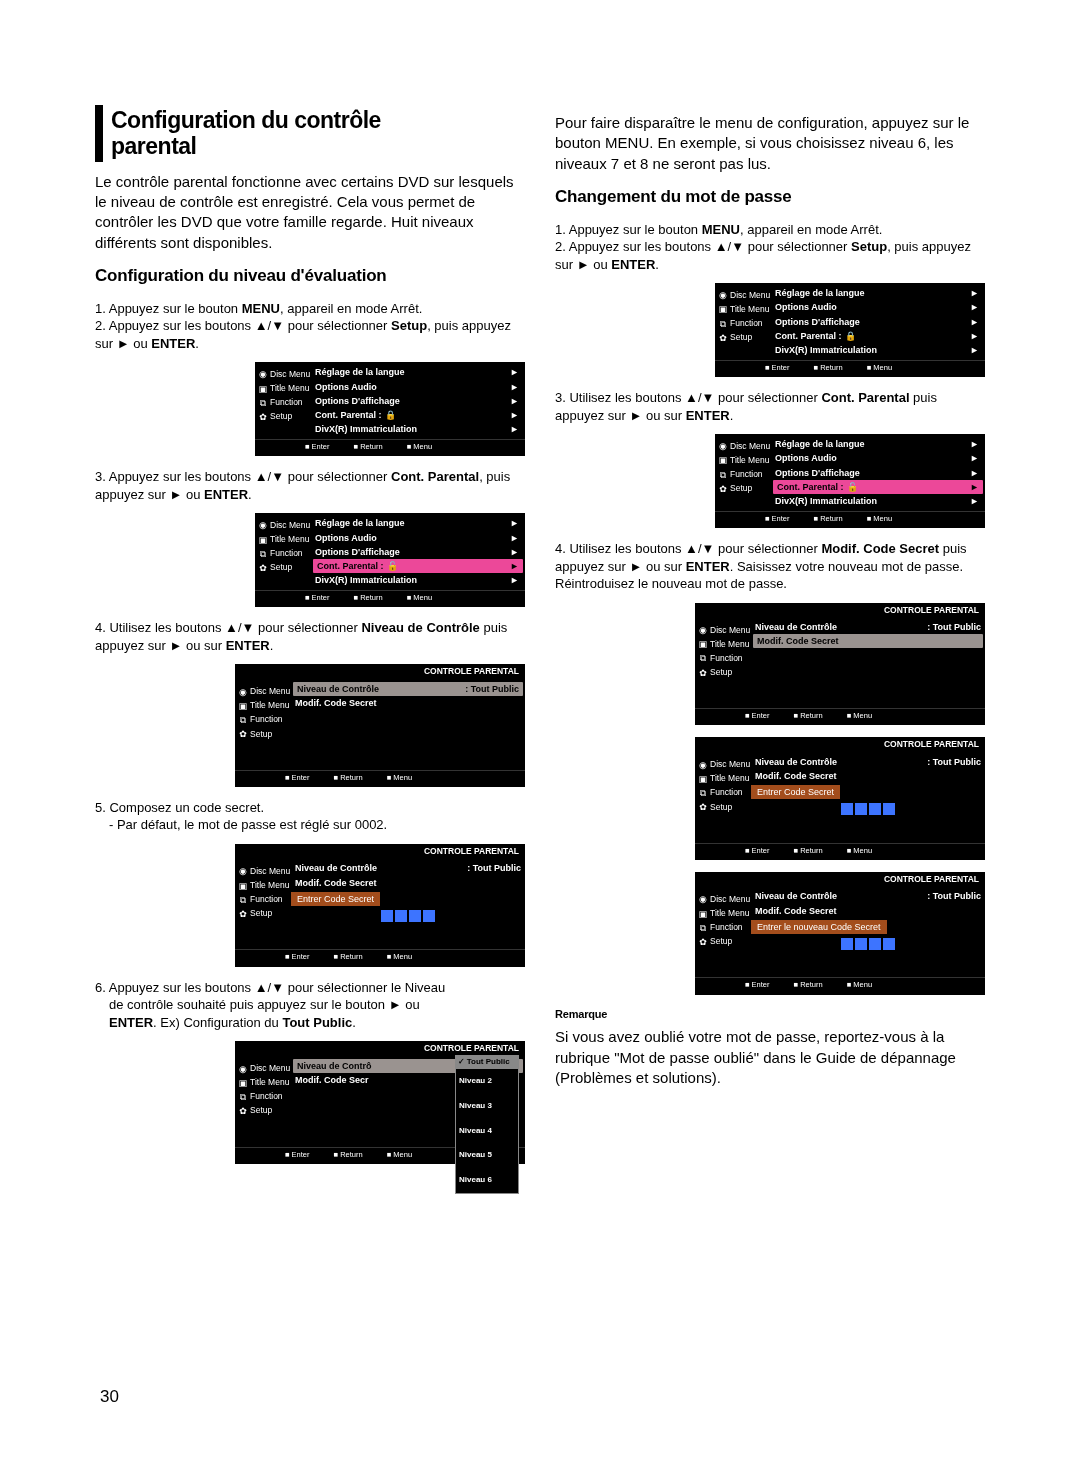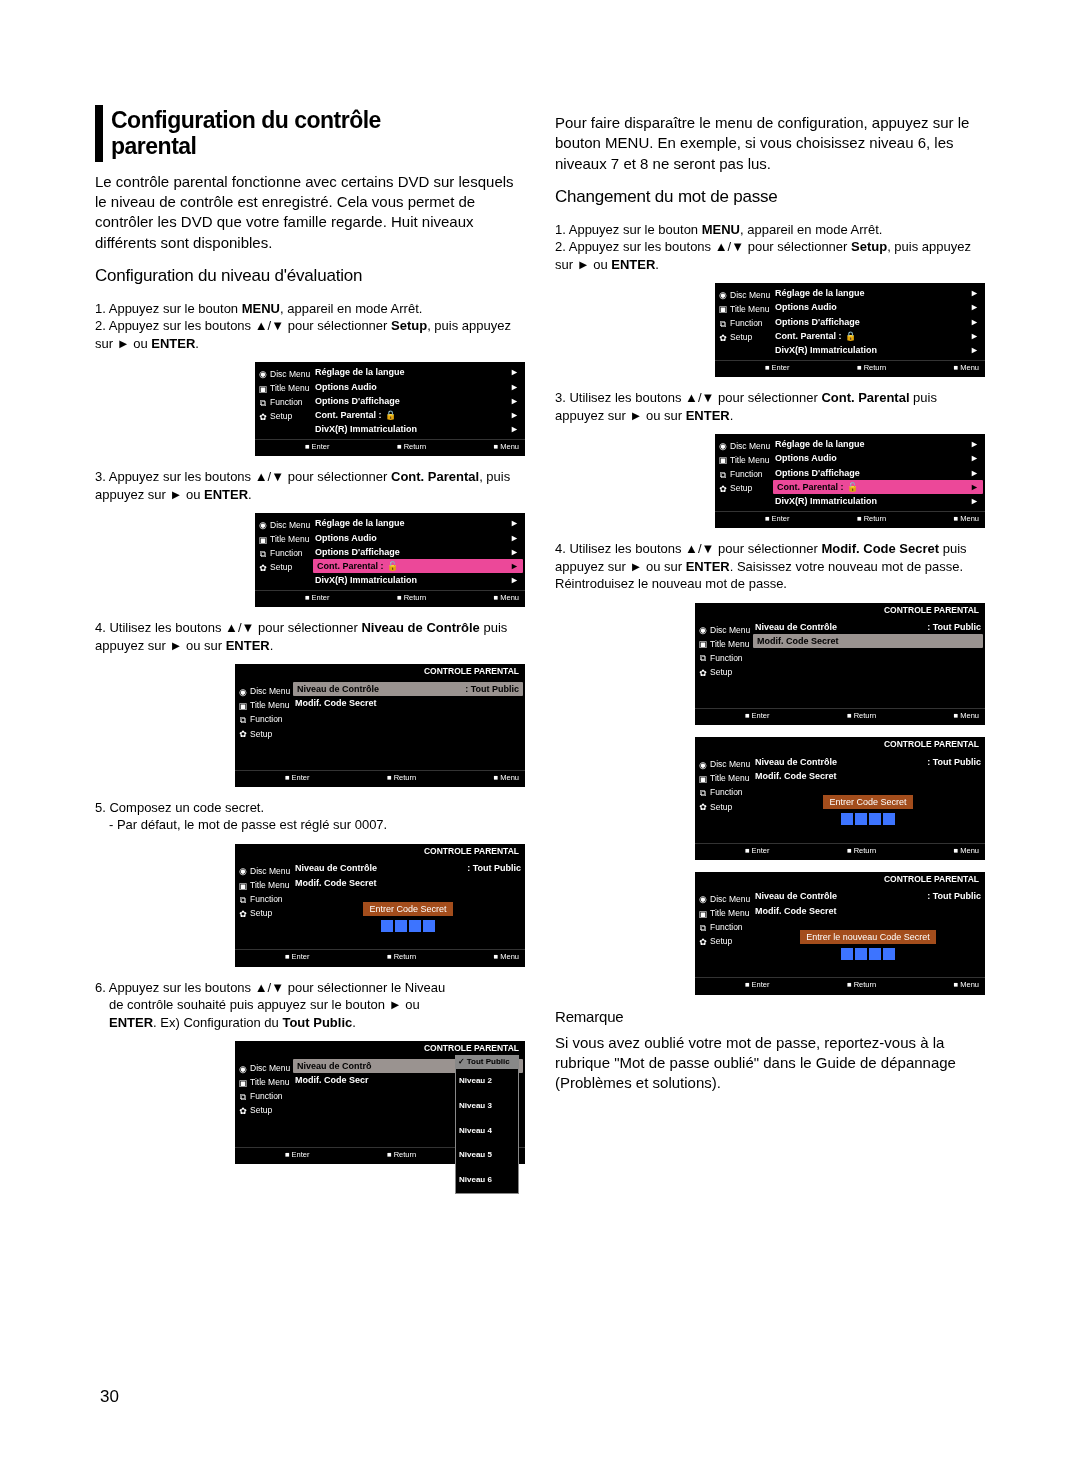--- a/index.html
+++ b/index.html
@@ -18,21 +18,21 @@
   .col { flex: 1 1 50%; }
   h1.sec {
     margin: 0 0 10px 0;
     font-size: 23px; font-weight: 800;
     letter-spacing: -.5px;
     border-left: 8px solid #000;
     padding: 2px 0 2px 8px;
     line-height: 1.15;
   }
   .sub {
-    font-size: 17px; font-weight: 400;
+    font-size: 17px; font-weight: 700;
     margin: 12px 0 6px 0;
     letter-spacing: -.2px;
   }
   p.intro { margin: 4px 0 4px 0; font-size: 15px; }
   .steps { font-size: 13px; margin: 12px 0 0 0; }
   .menu-block, .panel-block {
     margin: 10px 0 12px auto;
     background: #000;
     color: #fff;
     font-size: 10px;
@@ -51,36 +51,36 @@
   .opts { flex:1; padding: 3px 0; }
   .opts .row {
     display:flex; justify-content:space-between;
     padding: 1px 6px 1px 4px;
     font-weight: 700; font-size: 9px;
   }
   .opts .row .arr { font-size: 9px; }
   .opts .row.hl { background: #ec4899; color:#000; font-weight:700; border-radius:1px; margin:0 2px; padding:1px 4px; }
   .lock { font-size:9px; margin-left:4px; }
   .foot {
-    display:flex; justify-content:space-between; gap:24px;
+    display:flex; justify-content:flex-start; gap:24px;
     font-size: 7.5px; padding: 2px 6px 4px 50px;
     border-top: 1px solid #333;
   }
   .panel-title {
     text-align:right; font-size:8.5px; font-weight:700;
     padding: 2px 6px 2px 11px;
   }
   .panel-body { display:flex; min-height:90px; }
   .panel-body .side { width:56px; }
   .panel-body .opts { flex:1; padding:2px 0; }
   .opts .prow { font-size:9px; font-weight:700; padding:1px 4px; display:flex; justify-content:space-between; }
   .opts .prow.hl { background:#9a9390; color:#000; margin:0 2px; padding:1px 4px; border-radius:1px; }
   .centerbox {
-    margin: 12px auto 0 auto;
-    text-align:center;
+    margin: 2px auto 0 auto;
+    text-align:left;
   }
   .orangebox {
     display:inline-block;
     background:#a34d1c; color:#fff;
     font-size:9px; padding:1px 6px;
   }
   .pin {
     margin-top:4px; display:flex; justify-content:center; gap:2px;
   }
   .pin span {
@@ -269,21 +269,21 @@
         </div>
         <div class="foot">
             <span>■ Enter</span>
             <span>■ Return</span>
             <span>■ Menu</span>
           </div>
       </div>
 
       <div class="steps">
         <div>5. Composez un code secret.</div>
-        <div style="padding-left:14px">- Par défaut, le mot de passe est réglé sur 0007.</div>
+        <div style="padding-left:14px">- Par défaut, le mot de passe est réglé sur 0002.</div>
       </div>
 
       <div class="panel-block">
         <div class="panel-title">CONTROLE PARENTAL</div>
         <div class="panel-body">
           <div class="side">
             <div>
                 <span class="ic">◉</span>
                 <span>Disc Menu</span>
               </div>
@@ -636,19 +636,19 @@
             </div>
           </div>
         </div>
         <div class="foot">
             <span>■ Enter</span>
             <span>■ Return</span>
             <span>■ Menu</span>
           </div>
       </div>
 
-      <div class="sub" style="font-size:15px">Remarque</div>
+      <div class="sub" style="font-size:11px">Remarque</div>
       <p class="intro" style="font-size:15px">Si vous avez oublié votre mot de passe, reportez-vous à la rubrique "Mot de passe oublié" dans le Guide de dépannage (Problèmes et solutions).</p>
     </div>
   </div>
 
   <div class="pagenum">30</div>
 </div>
 
 </body></html>

